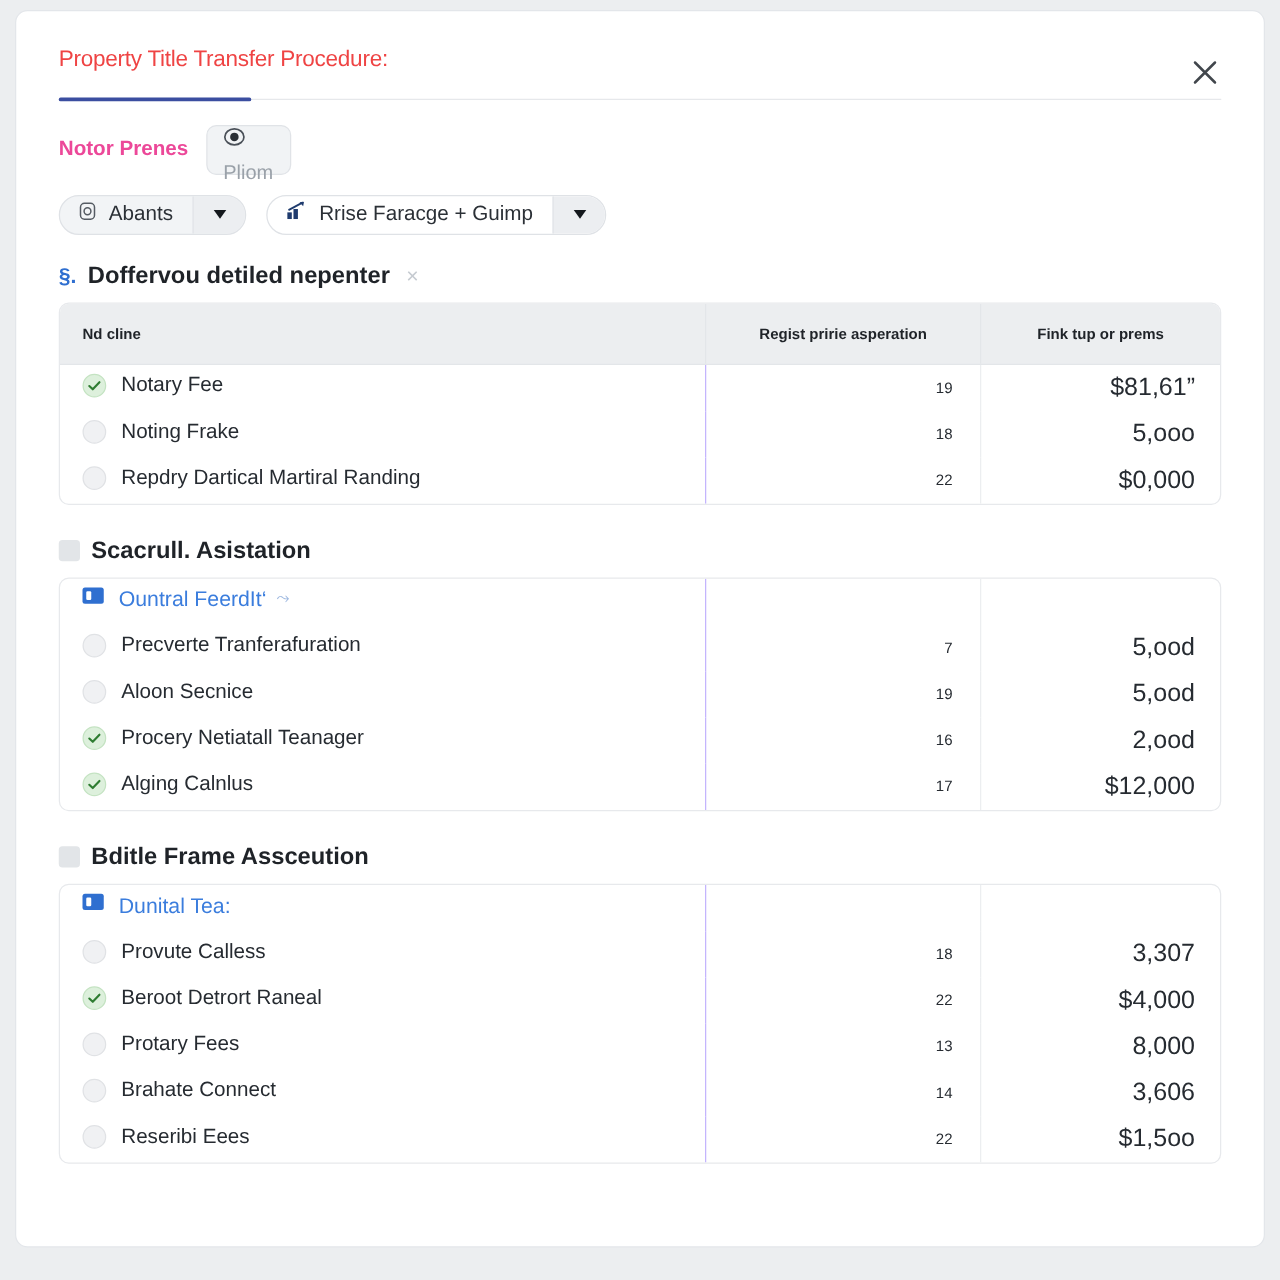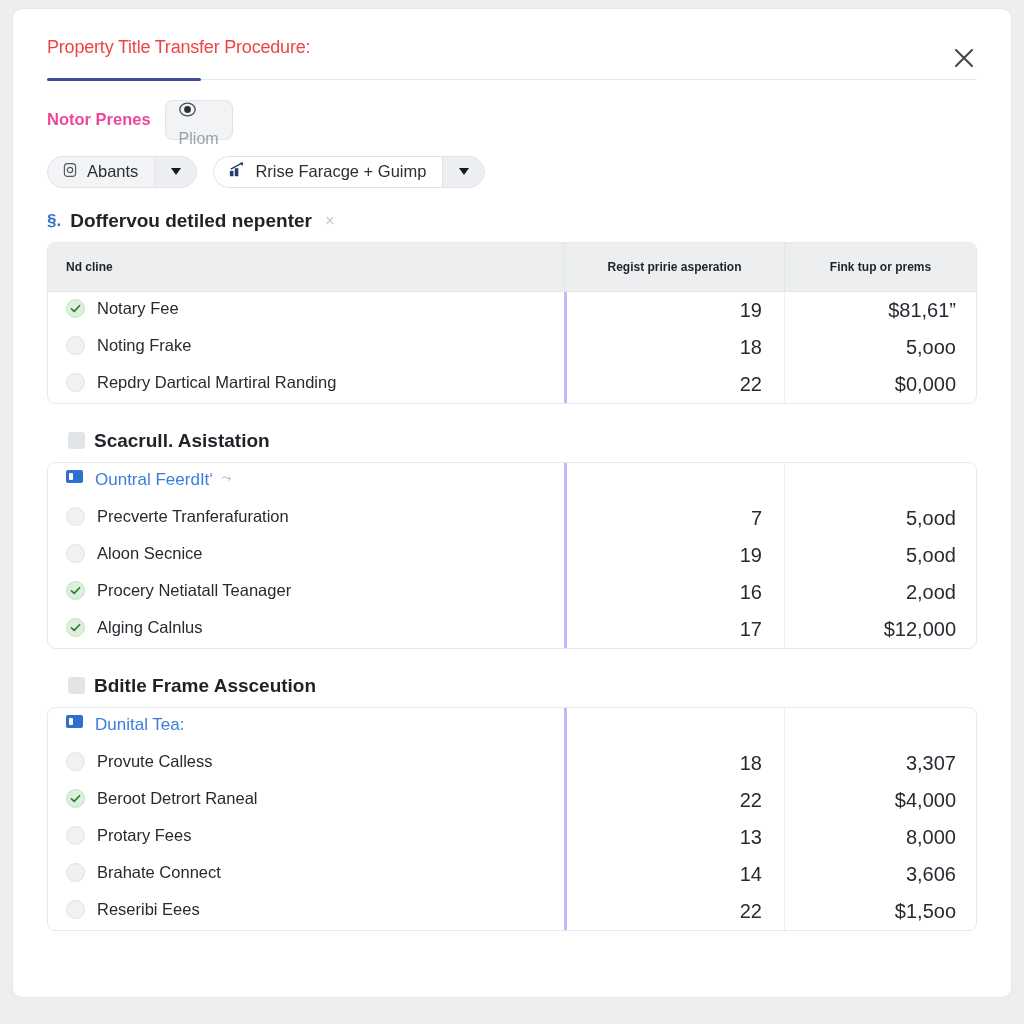--- a/index.html
+++ b/index.html
@@ -127,21 +127,21 @@
     border-right: 5.5px solid transparent;
     border-top: 7px solid #14181d;
   }
   
   .section-head {
     display: flex;
     align-items: center;
     gap: 9px;
     padding: 22px 34px 10px 34px;
   }
-  .section-head.tight { padding-top: 26px; margin-left: 21px; }
+  .section-head.tight { padding-top: 26px; }
   .sec-num {
     font-size: 17px;
     font-weight: bold;
     color: #2f6fd0;
   }
   .sec-title {
     font-size: 19px;
     font-weight: bold;
     color: #1f2328;
     white-space: nowrap;
@@ -199,24 +199,24 @@
     flex: 1 1 auto;
     display: flex;
     align-items: flex-start;
     gap: 12px;
     padding: 7px 18px;
     font-size: 16.5px;
     color: #262b31;
   }
   .cell-num {
     width: 220px; flex: 0 0 220px;
-    border-left: 3px solid #c4b5fd;
+    border-left: 1px solid #c4b5fd;
     display: flex; align-items: center; justify-content: flex-end;
     padding: 7px 22px;
-    font-size: 20px;
+    font-size: 12px;
     color: #262b31;
   }
   .cell-amt {
     width: 192px; flex: 0 0 192px;
     border-left: 1px solid #eceef0;
     display: flex; align-items: center; justify-content: flex-end;
     padding: 7px 20px;
     font-size: 20px;
     color: #262b31;
   }

